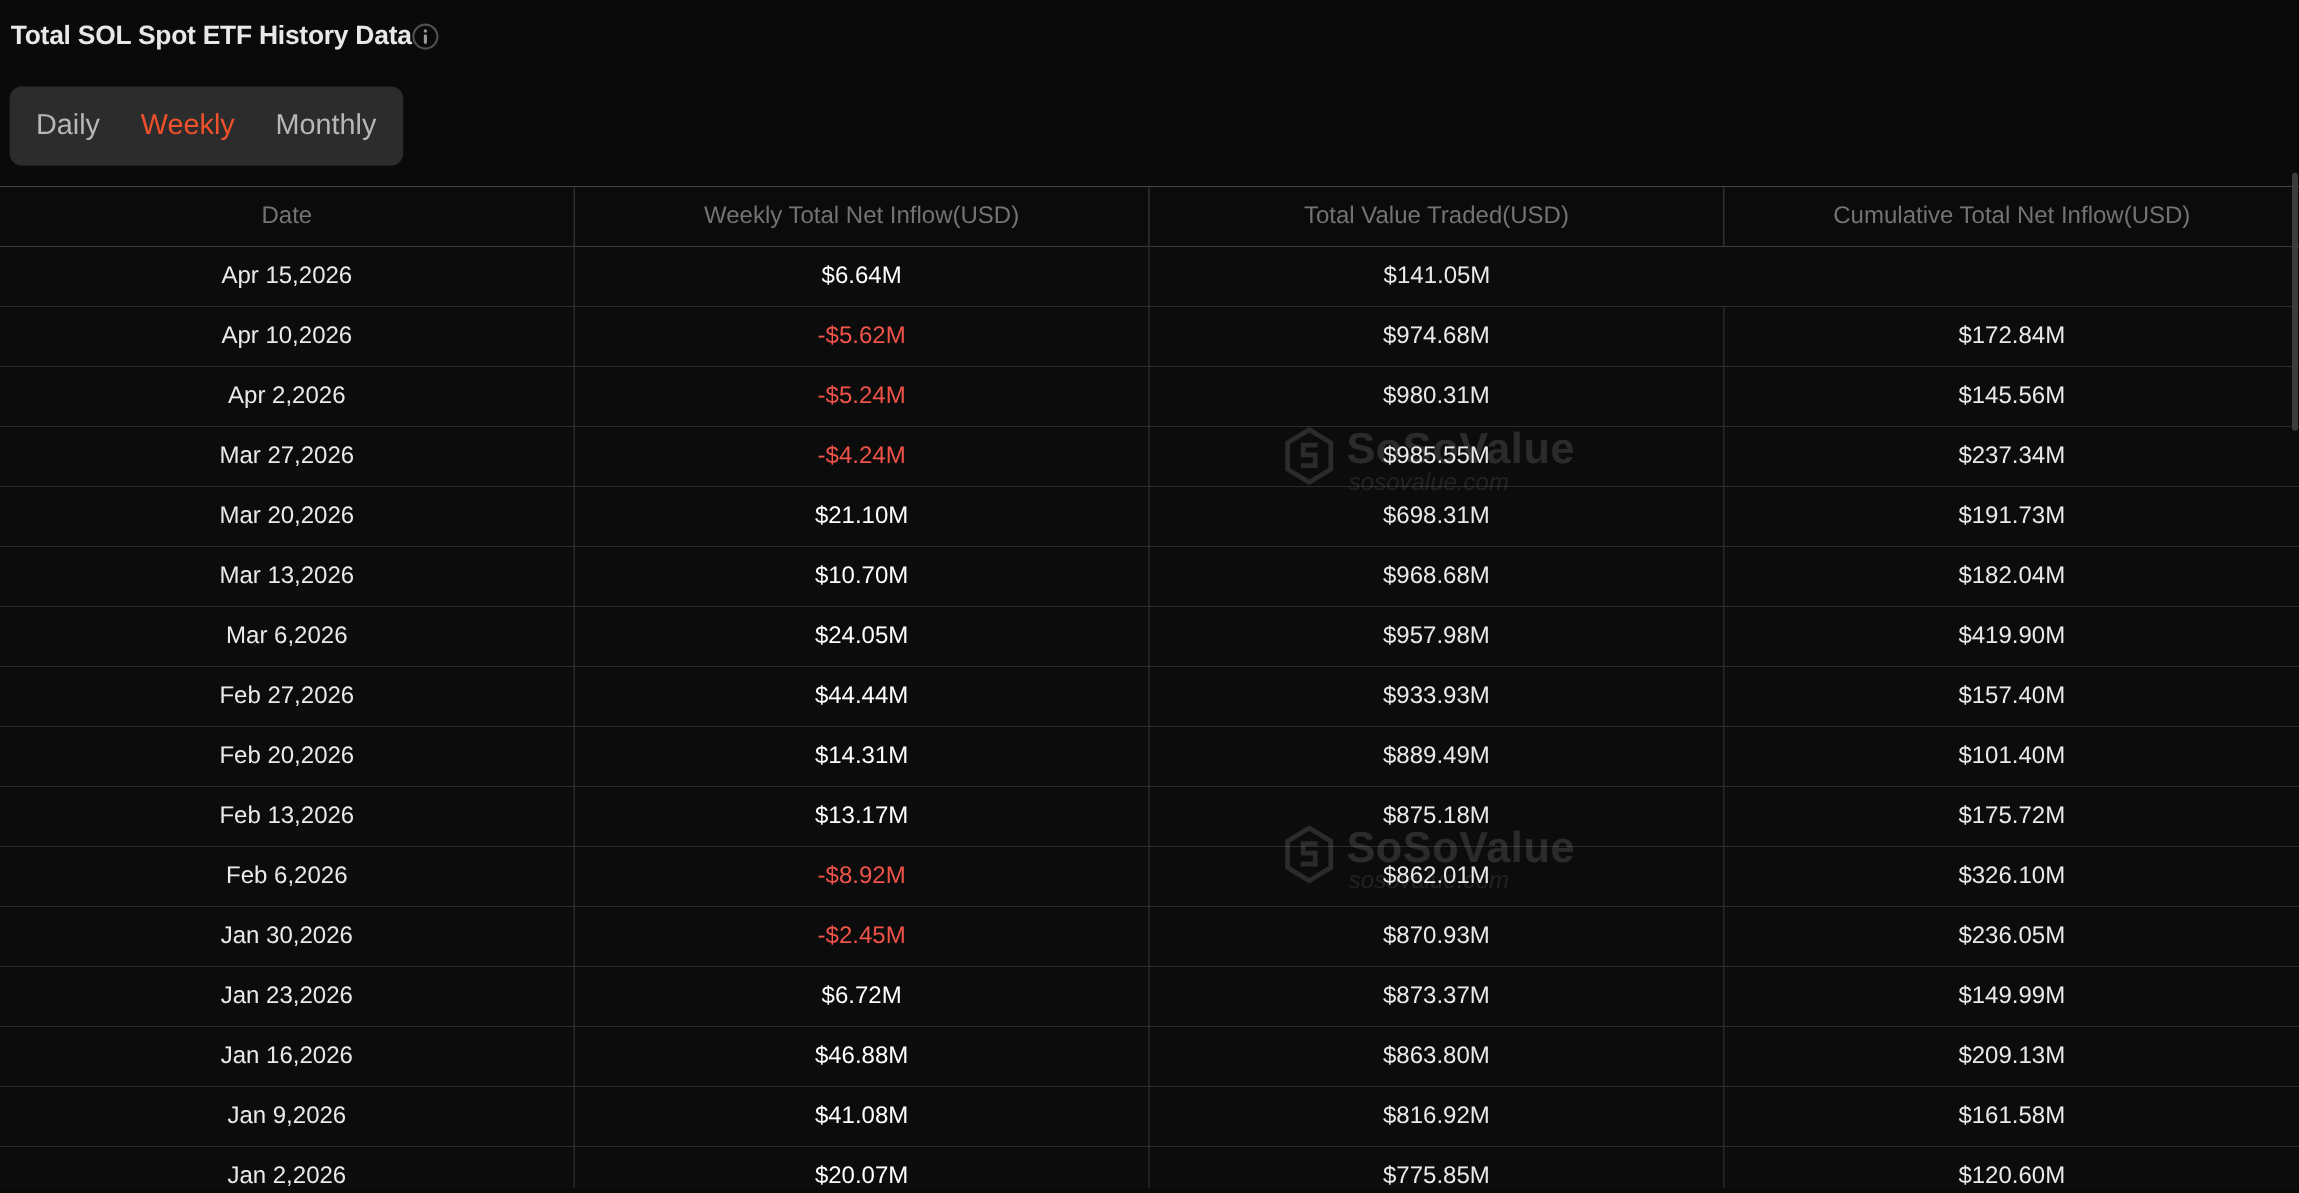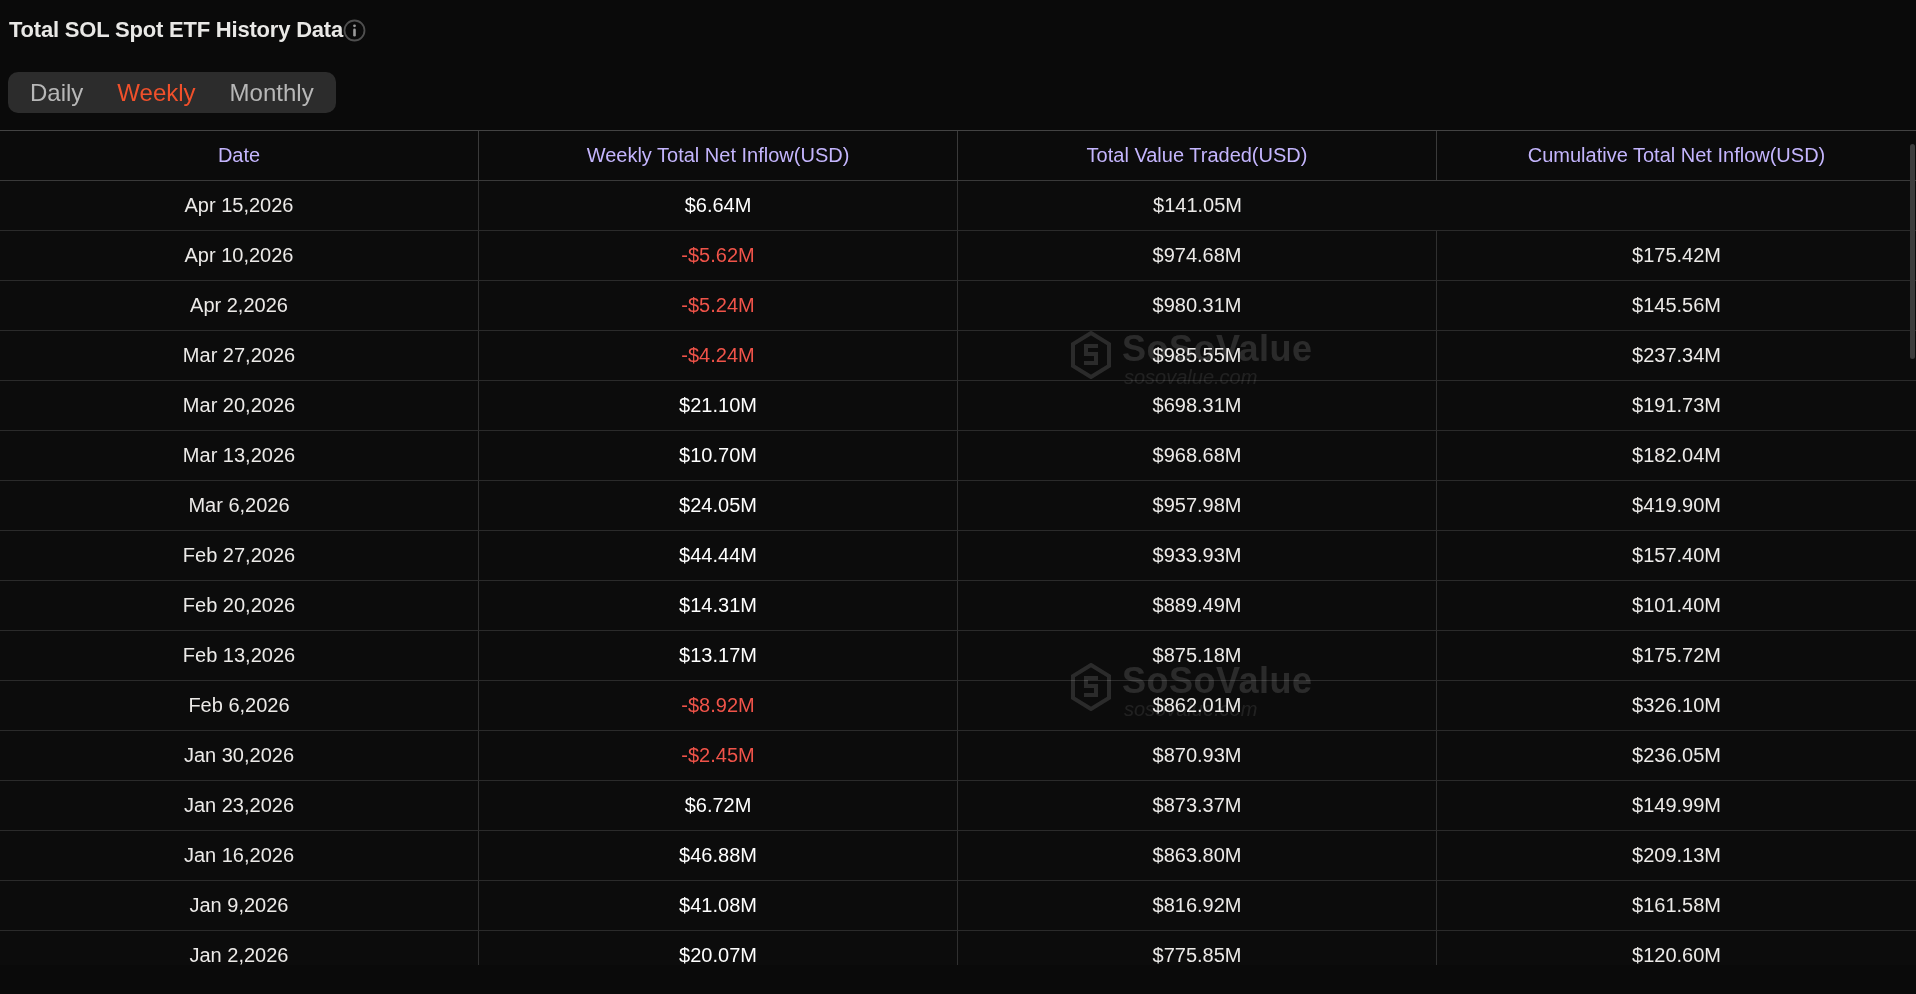--- a/index.html
+++ b/index.html
@@ -20,21 +20,21 @@
   .page-title {
     font-size: 22px;
     font-weight: bold;
     color: #e9e8e6;
     letter-spacing: -0.2px;
   }
   .info-icon { display: inline-flex; cursor: pointer; }
   
   .period-tabs {
     margin: 24px 0 0 8px;
-    height: 41px;
+    height: 66px;
     display: inline-flex;
     align-items: center;
     gap: 34px;
     padding: 0 22px;
     background: #2c2c2c;
     border-radius: 10px;
   }
   .tab {
     font-size: 24px;
     color: #b7b7b7;
@@ -63,21 +63,21 @@
   .t-cell {
     flex: 0 0 25%;
     display: flex;
     align-items: center;
     justify-content: center;
     font-size: 20px;
     color: #eceae8;
     overflow: hidden;
   }
   .t-row .t-cell:not(:last-child) { border-right: 1px solid #303030; }
-  .t-row.head .t-cell { color: #c4b5fd; border-right-color: #3a3a3a; }
+  .t-row.head .t-cell { color: #737373; border-right-color: #3a3a3a; }
   .t-cell.positive { color: #ffffff; }
   .t-cell.negative { color: #F05349; }
   
   .watermark {
     position: absolute;
     left: 1070px;
     display: flex;
     align-items: flex-start;
     pointer-events: none;
     z-index: 5;
@@ -144,21 +144,21 @@
   <div class="t-row">
     <div class="t-cell">Apr 15,2026</div>
     <div class="t-cell positive">$6.64M</div>
     <div class="t-cell">$141.05M</div>
   </div>
 
   <div class="t-row">
     <div class="t-cell">Apr 10,2026</div>
     <div class="t-cell negative">-$5.62M</div>
     <div class="t-cell">$974.68M</div>
-    <div class="t-cell">$175.42M</div>
+    <div class="t-cell">$172.84M</div>
   </div>
 
   <div class="t-row">
     <div class="t-cell">Apr 2,2026</div>
     <div class="t-cell negative">-$5.24M</div>
     <div class="t-cell">$980.31M</div>
     <div class="t-cell">$145.56M</div>
   </div>
 
   <div class="t-row">

